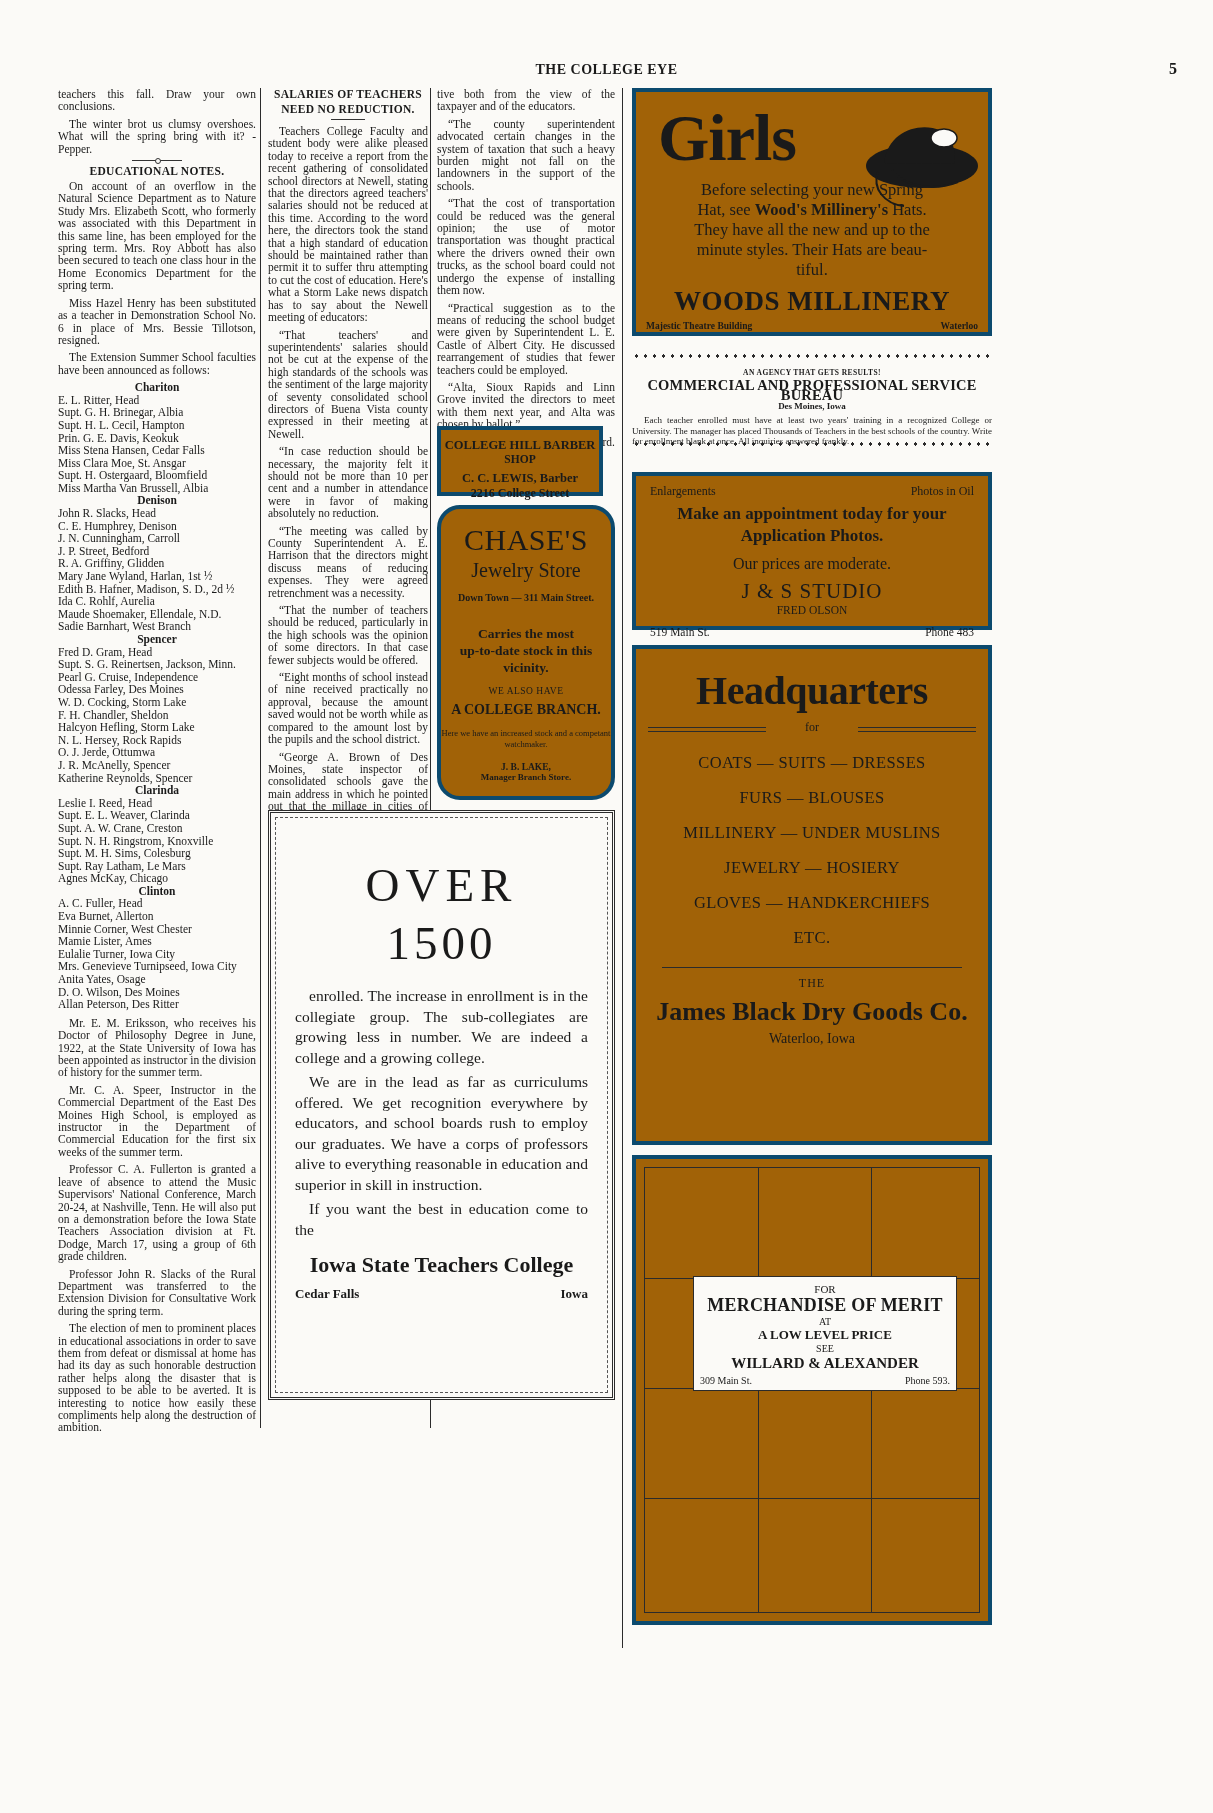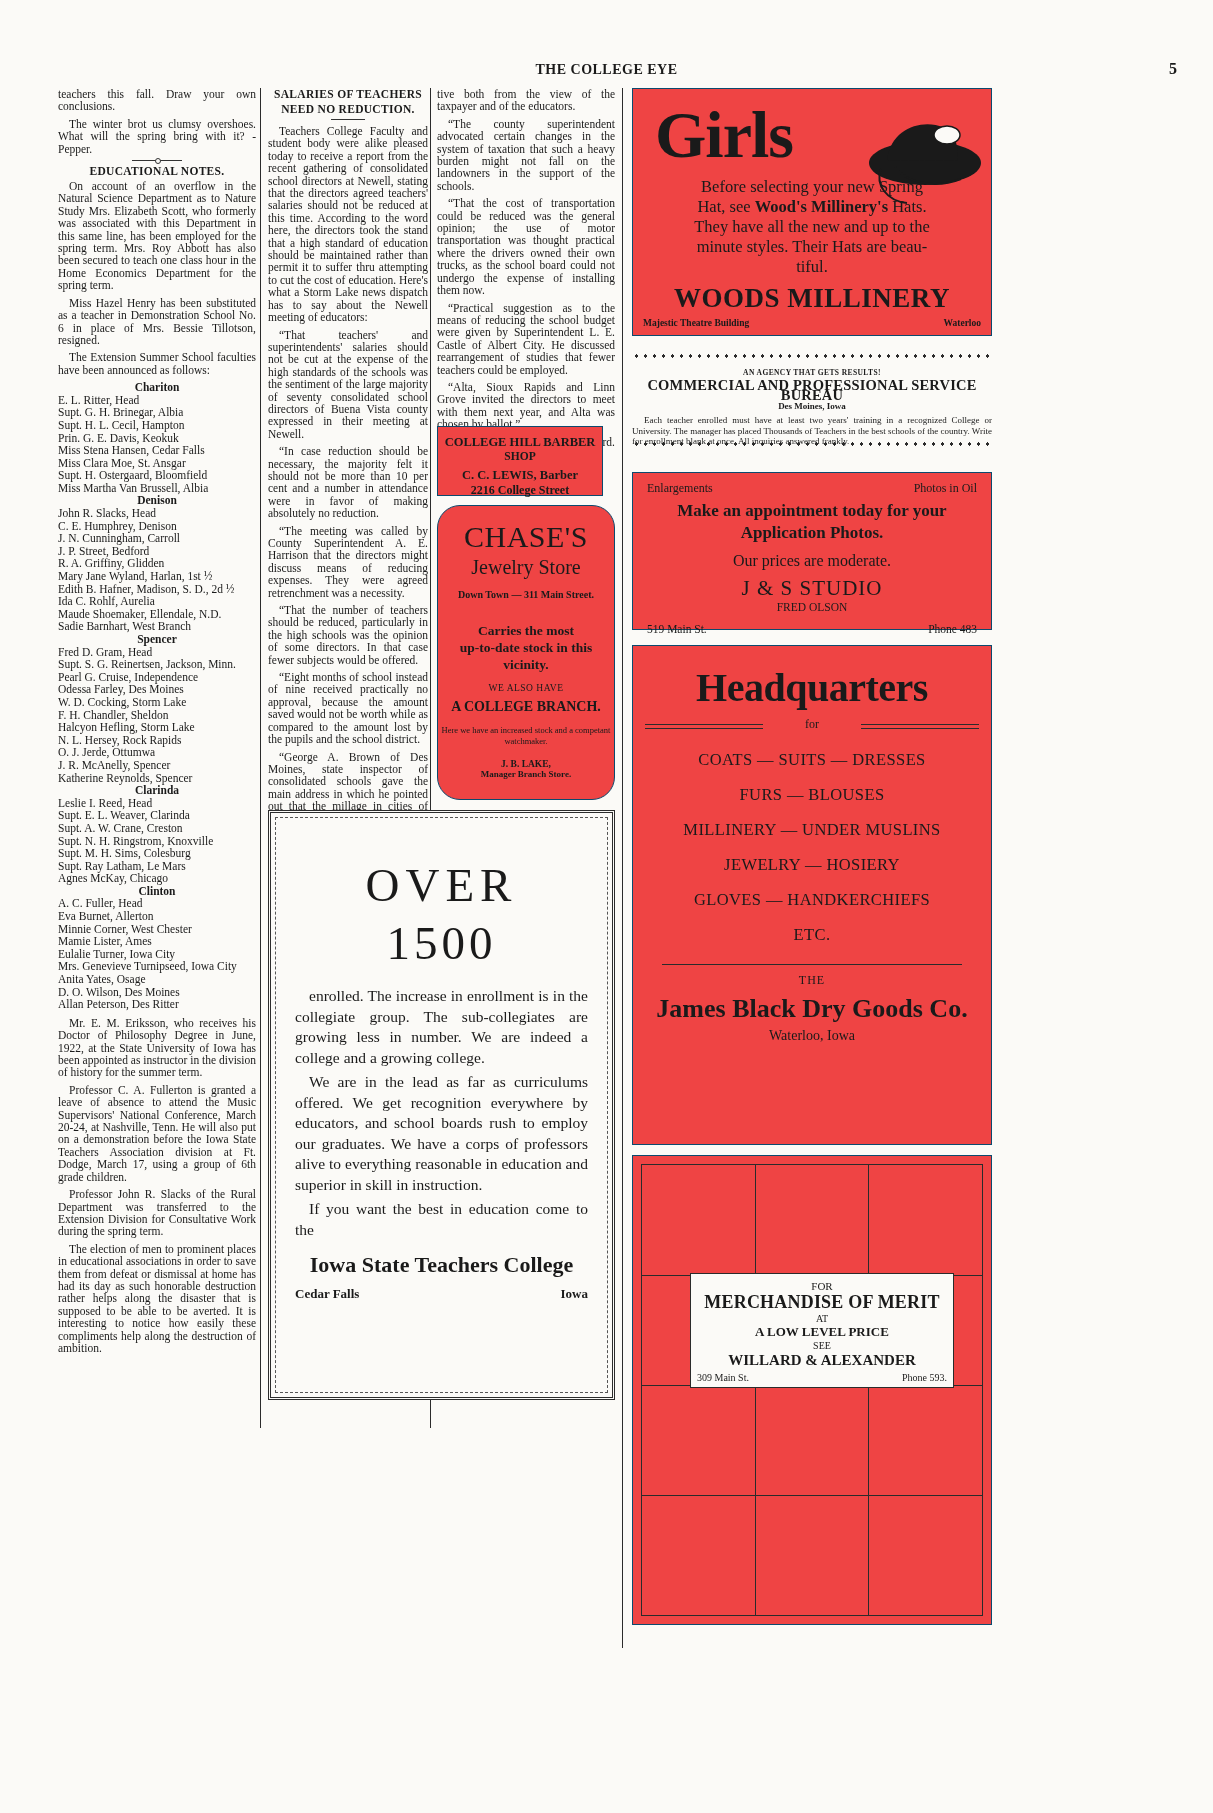--- a/index.html
+++ b/index.html
@@ -21,21 +21,21 @@
   .dot{display:block;width:50px;height:1px;background:#333;margin:4px auto;position:relative;}
   .dot:after{content:"";position:absolute;left:23px;top:-2px;width:4px;height:4px;border:1px solid #333;border-radius:50%;background:#fbfaf7;}
   p{margin:0 0 5px;text-indent:11px;}
   p.noind{text-indent:0;}
   .namelist{font-size:11.5px;line-height:12.6px;}
   .namelist div{text-indent:0;margin:0;}
   .sub{text-align:center;font-weight:bold;margin:1px 0;}
   .sig{text-align:right;text-indent:0;margin-top:2px;}
 
   
-  .ad{position:absolute;border:1px solid #0c4a6e;background:#ef4444;box-sizing:border-box;}
+  .ad{position:absolute;border:4px solid #0c4a6e;background:#a16207;box-sizing:border-box;}
   .girls-ad{left:632px;top:88px;width:360px;height:248px;}
   .girls-word{font-family:"Liberation Serif",serif;font-size:66px;font-weight:bold;letter-spacing:-1px;margin:8px 0 0 22px;}
   .girls-txt{font-size:16.5px;line-height:20px;margin:4px 14px 0 14px;text-align:center;}
   .girls-txt b{font-weight:bold;}
   .woods{text-align:center;font-size:27px;font-weight:bold;letter-spacing:.5px;margin-top:6px;}
   .woods-foot{display:flex;justify-content:space-between;font-size:9.5px;padding:4px 10px 0;font-weight:bold;}
   .hat{position:absolute;right:6px;top:16px;width:120px;height:105px;}
 
   .dots-row{position:absolute;left:632px;width:360px;height:8px;
     background-image:radial-gradient(circle, #2b2b2b 1.6px, transparent 1.7px);
@@ -178,20 +178,21 @@
       <div>Mamie Lister, Ames</div>
       <div>Eulalie Turner, Iowa City</div>
       <div>Mrs. Genevieve Turnipseed, Iowa City</div>
       <div>Anita Yates, Osage</div>
       <div>D. O. Wilson, Des Moines</div>
       <div>Allan Peterson, Des Ritter</div>
     </div>
 
     <div style="height:6px"></div>
     <p>Mr. E. M. Eriksson, who receives his Doctor of Philosophy Degree in June, 1922, at the State University of Iowa has been appointed as instructor in the division of history for the summer term.</p>
+    <p>Mr. C. A. Speer, Instructor in the Commercial Department of the East Des Moines High School, is employed as instructor in the Department of Commercial Education for the first six weeks of the summer term.</p>
     <p>Professor C. A. Fullerton is granted a leave of absence to attend the Music Supervisors' National Conference, March 20-24, at Nashville, Tenn. He will also put on a demonstration before the Iowa State Teachers Association division at Ft. Dodge, March 17, using a group of 6th grade children.</p>
     <p>Professor John R. Slacks of the Rural Department was transferred to the Extension Division for Consultative Work during the spring term.</p>
     <p>The election of men to prominent places in educational associations in order to save them from defeat or dismissal at home has had its day as such honorable destruction rather helps along the disaster that is supposed to be able to be averted. It is interesting to notice how easily these compliments help along the destruction of ambition.</p>
   </div>
 
   <div class="col col2">
     <div class="hd">SALARIES OF TEACHERS</div>
     <div class="hd">NEED NO REDUCTION.</div>
     <span class="dash"></span>
     <p>Teachers College Faculty and student body were alike pleased today to receive a report from the recent gathering of consolidated school directors at Newell, stating that the directors agreed teachers' salaries should not be reduced at this time. According to the word here, the directors took the stand that a high standard of education should be maintained rather than permit it to suffer thru attempting to cut the cost of education. Here's what a Storm Lake news dispatch has to say about the Newell meeting of educators:</p>

